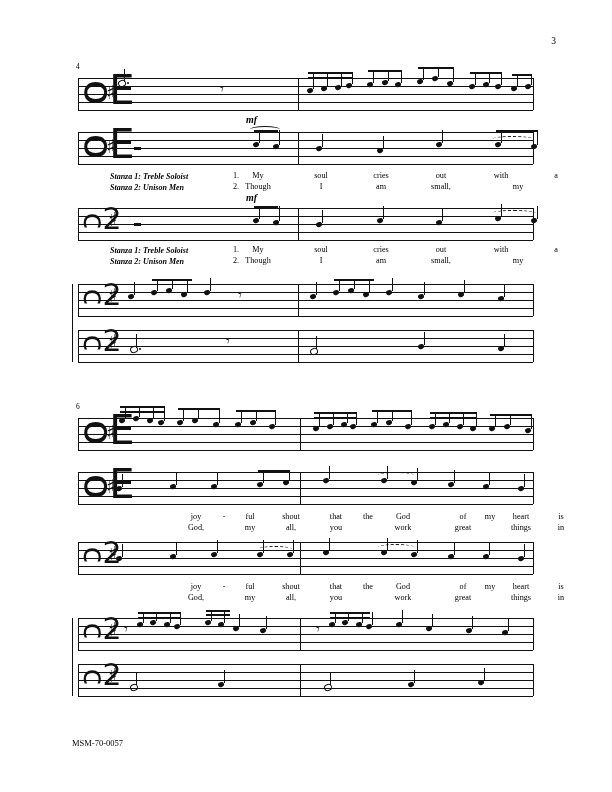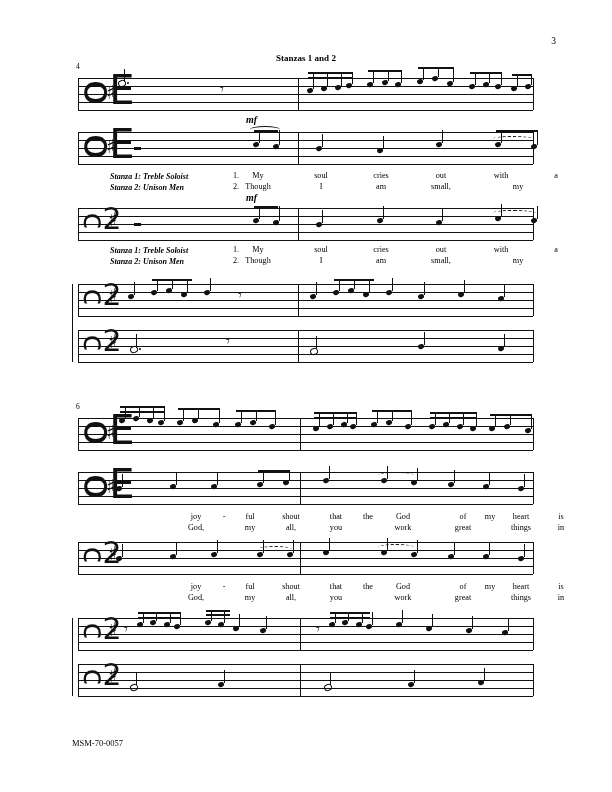--- a/index.html
+++ b/index.html
@@ -180,21 +180,20 @@
     font-style: italic;
     white-space: nowrap;
   }
 </style>
 </head>
 <body>
 
 <div class="page">
 
   <div class="page-number">3</div>
-  <div class="section-title">Stanzas 1 and 2</div>
 
   <div class="system" style="left:78px; top:70px; width:456px; height:300px;">
 
     <div class="measure-num" style="left:-2px; top:-8px;">4</div>
 
     <div class="staff" style="top:8px;">
       <div class="line"></div>
         <div class="line"></div>
         <div class="line"></div>
         <div class="line"></div>

